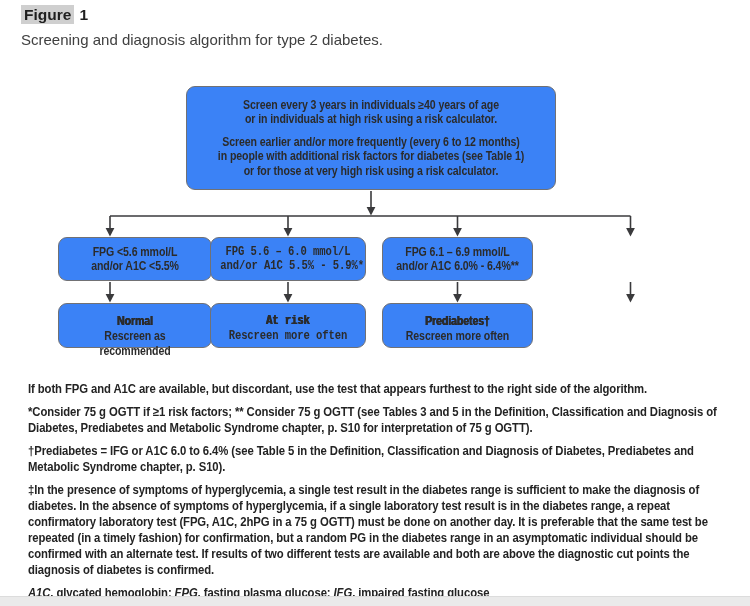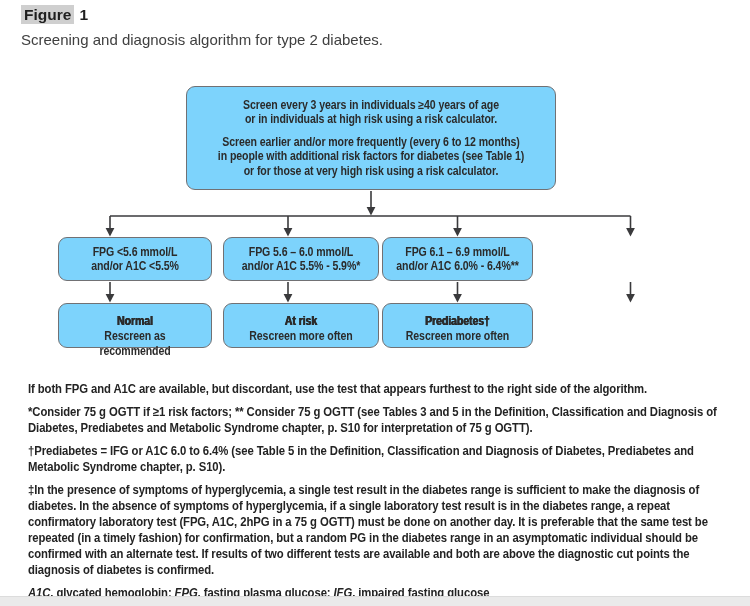--- a/index.html
+++ b/index.html
@@ -20,39 +20,39 @@
   .fig-title .num{margin-left:5px;}
   .fig-caption{
     position:absolute;left:21px;top:31px;
     font-size:15px;color:#404040;
   }
   
   .flow{position:absolute;left:0;top:0;width:750px;height:370px;}
   .connectors{position:absolute;left:0;top:0;}
   .box{
     position:absolute;
-    background:#7dd3fc;
+    background:#3b82f6;
     border:1.5px solid #717174;
     border-radius:9px;
     display:flex;align-items:center;justify-content:flex-end;
     box-sizing:border-box;
   }
   .cond{
     width:100%;text-align:center;
     transform:scaleX(0.88);transform-origin:50% 50%;
     font-size:12px;font-weight:bold;color:#2b2b2b;
     letter-spacing:-0.1px;line-height:14.5px;
   }
   .pre{white-space:pre;}
   .topbox{left:186px;top:86px;width:370px;height:104px;}
   .topbox .p2{margin-top:8px;}
   .cbox{top:237px;height:44px;}
   .rbox{top:303px;height:45px;align-items:flex-start;padding-top:10px;}
   .b1{left:33px;width:154px;margin-left:25px;}
-  .b2{left:223px;width:156px;}
+  .b2{left:210px;width:156px;font-family:Liberation Mono, monospace;}
   .b3{left:382px;width:151px;}
   .b4{left:555px;width:151px;}
   .rt{text-shadow:0.35px 0 currentColor,-0.35px 0 currentColor;}
   .rs{line-height:15px;}
   
   .footnotes{
     position:absolute;left:28px;top:381px;width:772px;
     transform:scaleX(0.905);transform-origin:0 0;
     font-size:12.5px;font-weight:bold;color:#232323;
     letter-spacing:-0.1px;line-height:16px;

